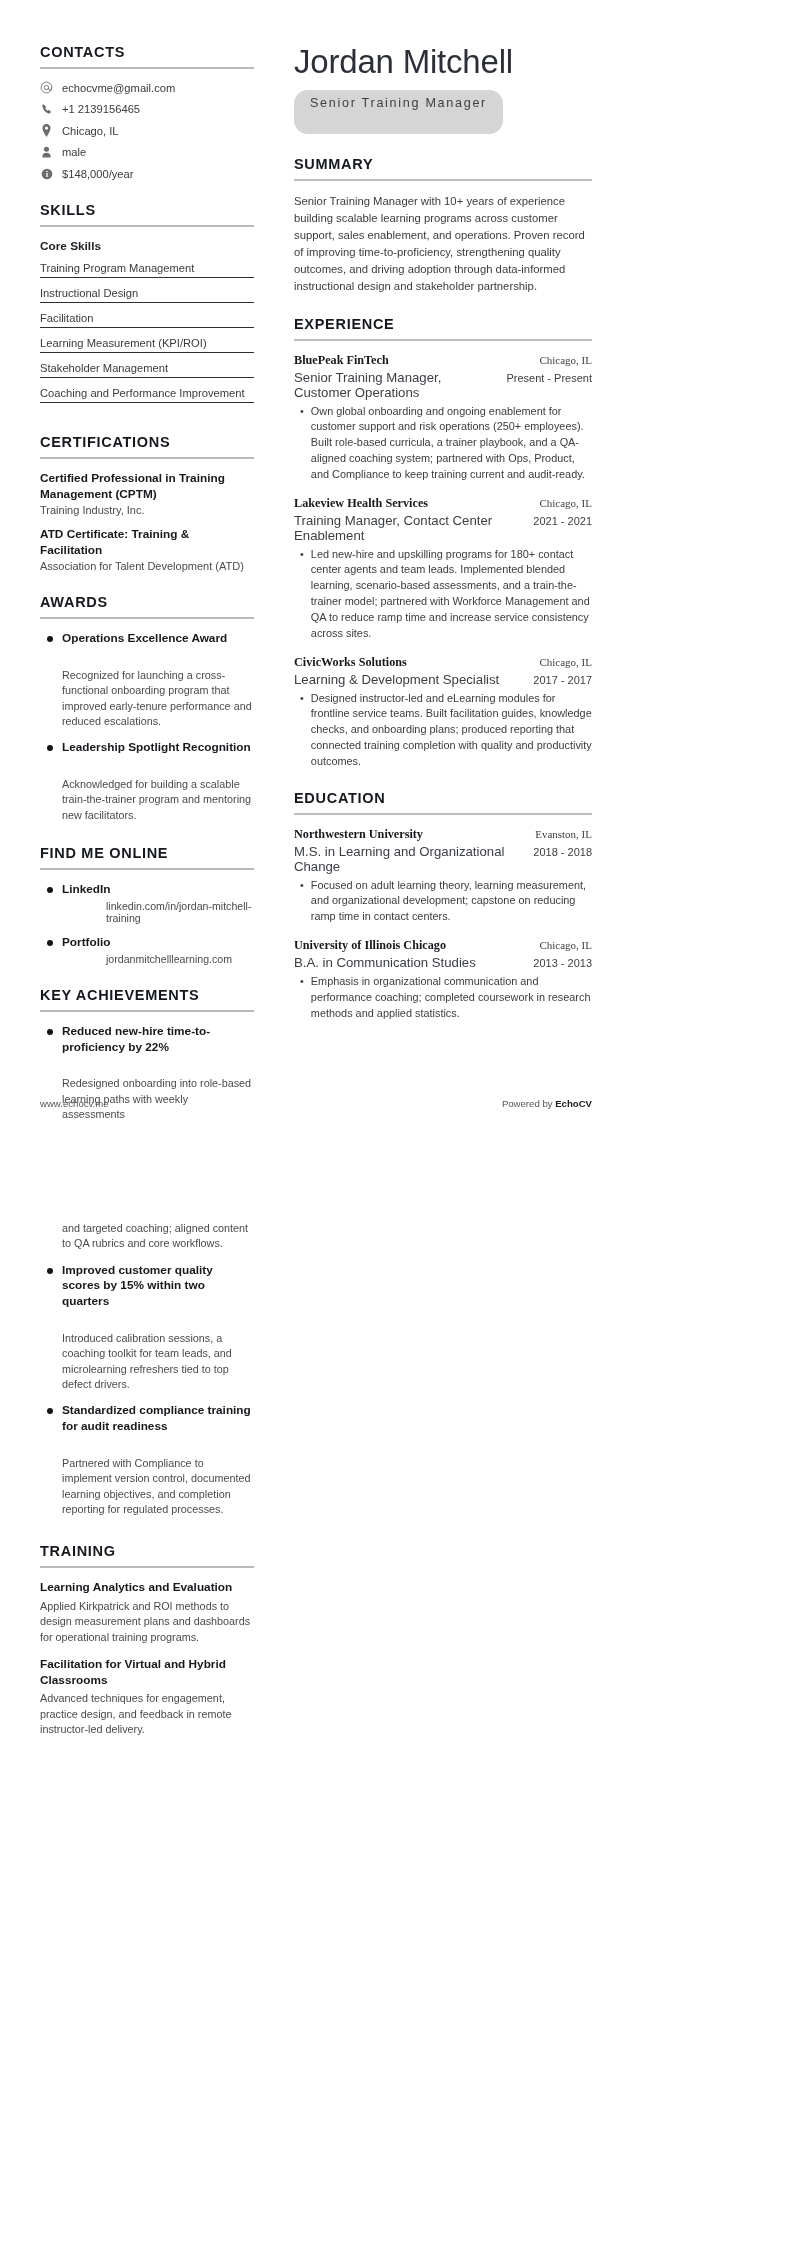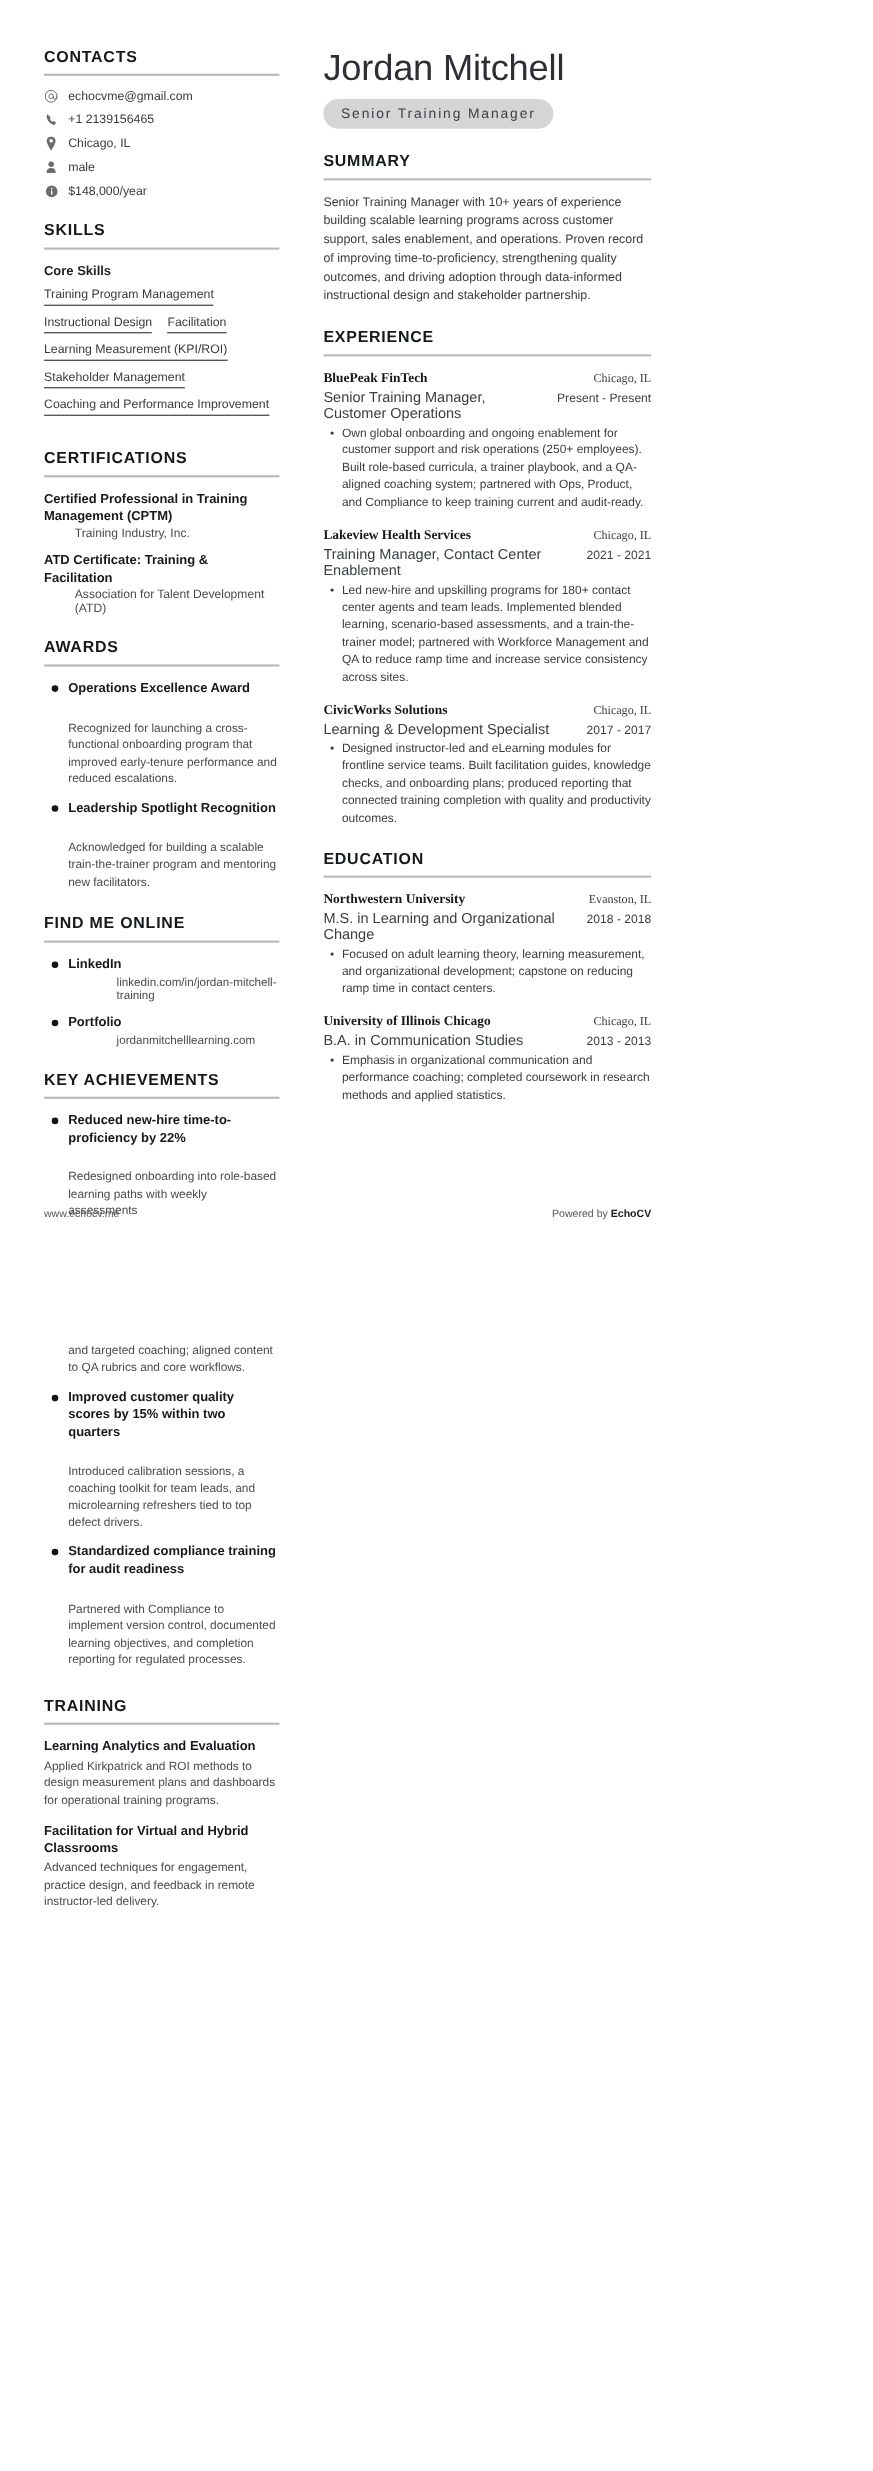--- a/index.html
+++ b/index.html
@@ -79,20 +79,21 @@
   .skills-group-title {
     font-size: 11.8px;
     font-weight: bold;
     color: #1d2024;
     margin-bottom: 9px;
   }
   .skill-tags {
     display: flex;
     flex-wrap: wrap;
     gap: 0 14px;
+    flex-direction: column;
   }
   .skill-tag {
     font-size: 11.2px;
     color: #3a3a3a;
     padding-bottom: 3px;
     margin-bottom: 9px;
     border-bottom: 1.4px solid #2f2f2f;
     white-space: nowrap;
   }
 
@@ -101,21 +102,20 @@
   .cert-name {
     font-size: 11.8px;
     font-weight: bold;
     color: #16181c;
     line-height: 1.32;
   }
   .cert-org {
     font-size: 11px;
     color: #4a4a4a;
     margin-top: 2px;
-    margin-left: 28px;
   }
 
   
   .bullet-item {
     display: flex;
     gap: 9px;
     margin-bottom: 11px;
   }
   .bullet-dot {
     flex: 0 0 auto;
@@ -170,21 +170,21 @@
     letter-spacing: -0.2px;
     line-height: 1.08;
     margin-bottom: 10px;
   }
   .title-pill {
     display: inline-block;
     background: #d5d5d5;
     color: #3b3f44;
     font-size: 12.6px;
     letter-spacing: 1.7px;
-    padding: 6px 16px 7px 16px;
+    padding: 6px 16px 24px 16px;
     border-radius: 14px;
     margin-bottom: 22px;
   }
 
   .main-sec { margin-bottom: 20px; }
 
   .summary-text {
     font-size: 11.3px;
     color: #3c3c3c;
     line-height: 1.52;

